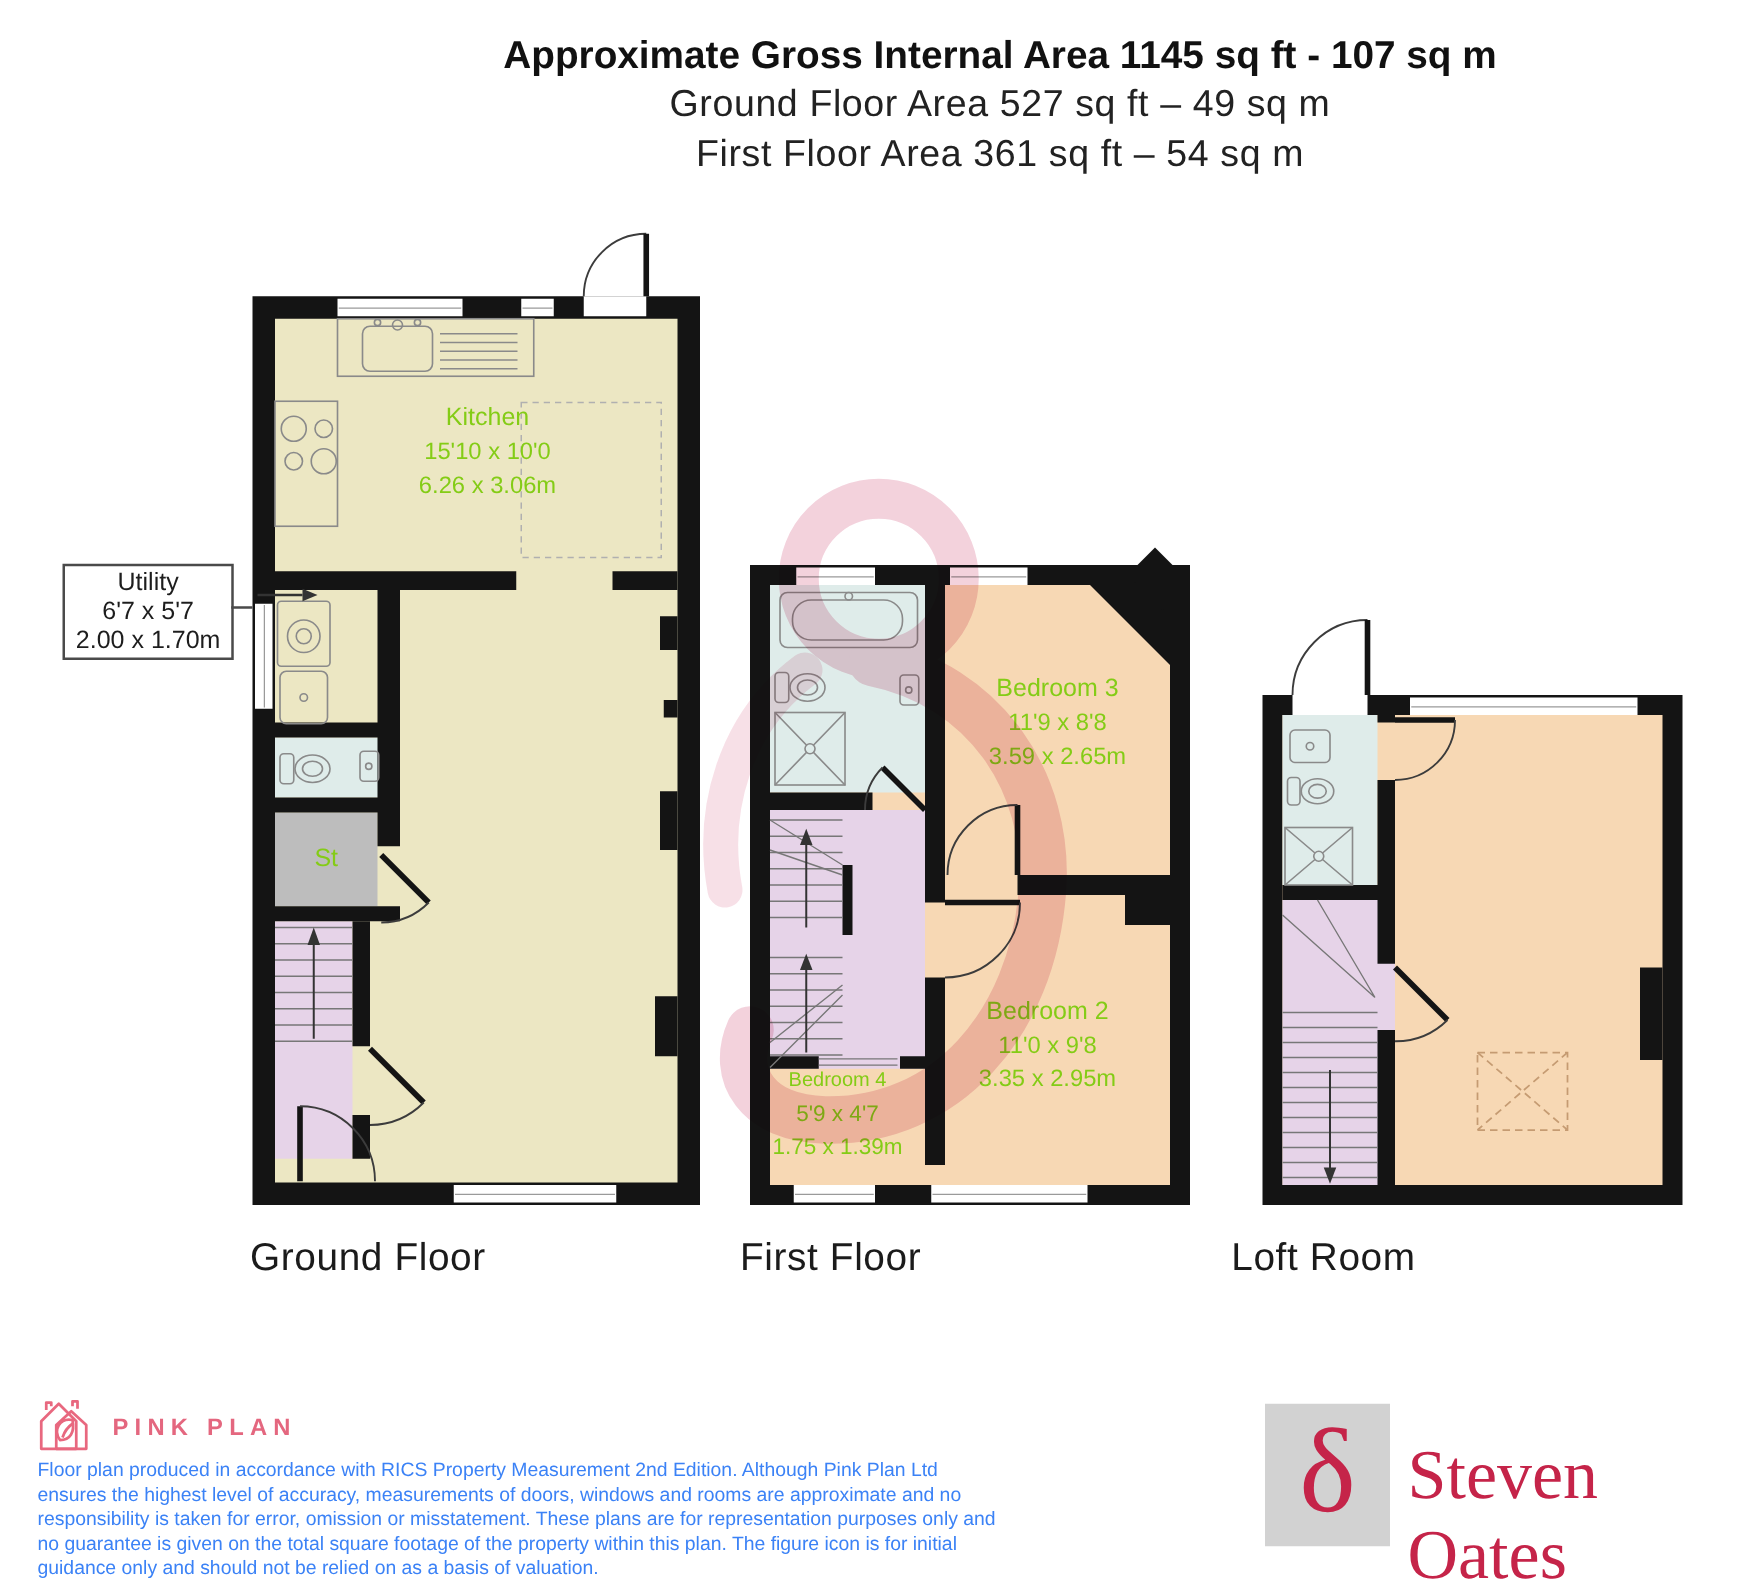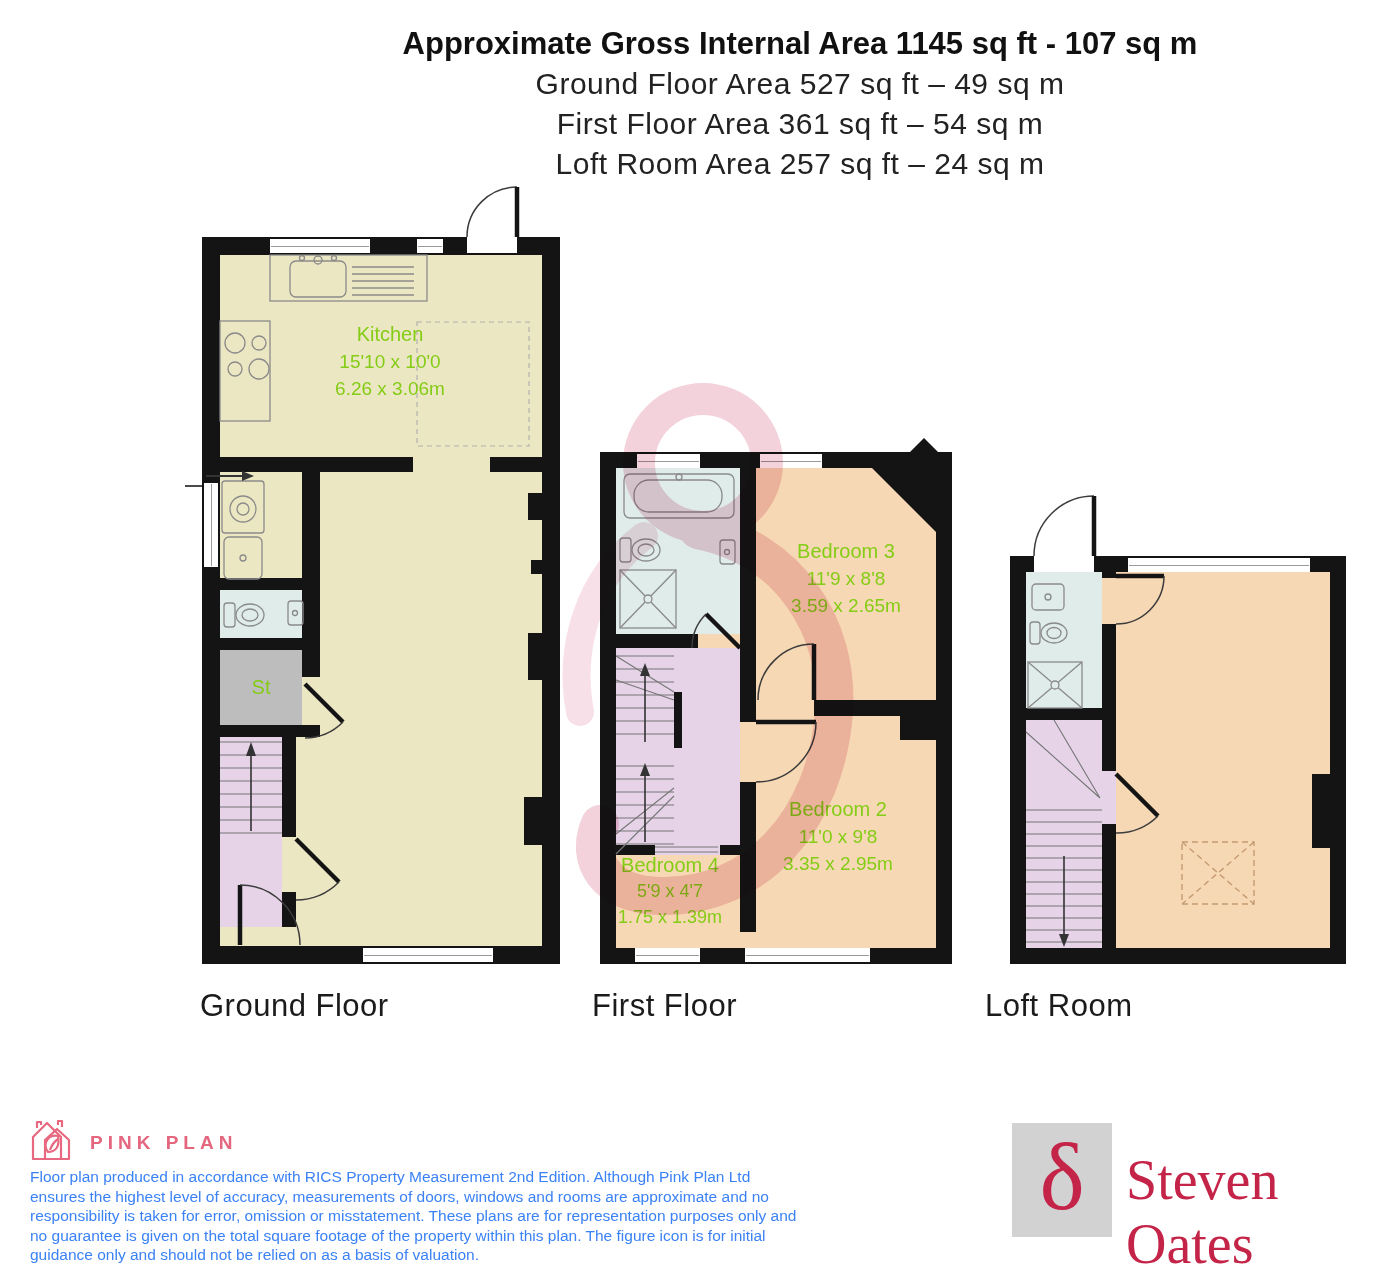--- a/index.html
+++ b/index.html
@@ -41,21 +41,20 @@
 </style>
 </head>
 <body>
 
 <div id="canvas">
 
   <div class="hdr">
     <div class="t">Approximate Gross Internal Area 1145 sq ft - 107 sq m</div>
     <div class="s">Ground Floor Area 527 sq ft – 49 sq m</div>
     <div class="s">First Floor Area 361 sq ft – 54 sq m</div>
-    <div class="s">Loft Room Area 257 sq ft – 24 sq m</div>
   </div>
 
   <div class="plan" style="left:202px;top:237px;width:358px;height:727px;">
 
     <div class="room" style="left:18px;top:18px;width:322px;height:691px;background:#ece7c3;"></div>
     <div class="room" style="left:18px;top:353px;width:100px;height:48px;background:#dfecea;"></div>
     <div class="room" style="left:18px;top:413px;width:82px;height:75px;background:#bdbdbd;"></div>
     <div class="room" style="left:18px;top:500px;width:62px;height:190px;background:#e6d3e8;"></div>
 
     <div class="wall" style="left:18px;top:220px;width:193px;height:15px;"></div>
@@ -143,20 +142,25 @@
     <div class="lbl" style="left:188px;top:84px;">
       <div class="nm">Kitchen</div>
       <div>15'10 x 10'0</div>
       <div>6.26 x 3.06m</div>
     </div>
     <div class="lbl" style="left:59px;top:437px;">
       <div class="nm">St</div>
     </div>
   </div>
 
+  <div class="callout">
+    <div class="nm">Utility</div>
+    <div>6'7 x 5'7</div>
+    <div>2.00 x 1.70m</div>
+  </div>
   <div class="callout-line"></div>
 
   <div class="plan" style="left:600px;top:452px;width:352px;height:512px;">
     <div class="room" style="left:16px;top:16px;width:320px;height:480px;background:#f7d8b4;"></div>
     <div class="room" style="left:16px;top:16px;width:124px;height:166px;background:#dfecea;"></div>
     <div class="room" style="left:16px;top:196px;width:124px;height:207px;background:#e6d3e8;"></div>
 
     <div class="wall" style="left:16px;top:182px;width:82px;height:14px;"></div>
     <div class="wall" style="left:140px;top:16px;width:16px;height:232px;"></div>
     <div class="wall" style="left:140px;top:248px;width:16px;height:22px;"></div>
@@ -221,21 +225,21 @@
       <div class="nm">Bedroom 3</div>
       <div>11'9 x 8'8</div>
       <div>3.59 x 2.65m</div>
     </div>
     <div class="lbl" style="left:238px;top:344px;">
       <div class="nm">Bedroom 2</div>
       <div>11'0 x 9'8</div>
       <div>3.35 x 2.95m</div>
     </div>
     <div class="lbl" style="left:70px;top:400px;font-size:18px;line-height:26px;">
-      <div class="nm" style="font-size:20px;">Bedroom 4</div>
+      <div class="nm" style="font-size:16px;">Bedroom 4</div>
       <div>5'9 x 4'7</div>
       <div>1.75 x 1.39m</div>
     </div>
   </div>
 
   <div class="plan" style="left:1010px;top:556px;width:336px;height:408px;">
     <div class="room" style="left:16px;top:16px;width:304px;height:376px;background:#f7d8b4;"></div>
     <div class="room" style="left:16px;top:16px;width:76px;height:136px;background:#dfecea;"></div>
     <div class="room" style="left:16px;top:164px;width:90px;height:228px;background:#e6d3e8;"></div>
 

